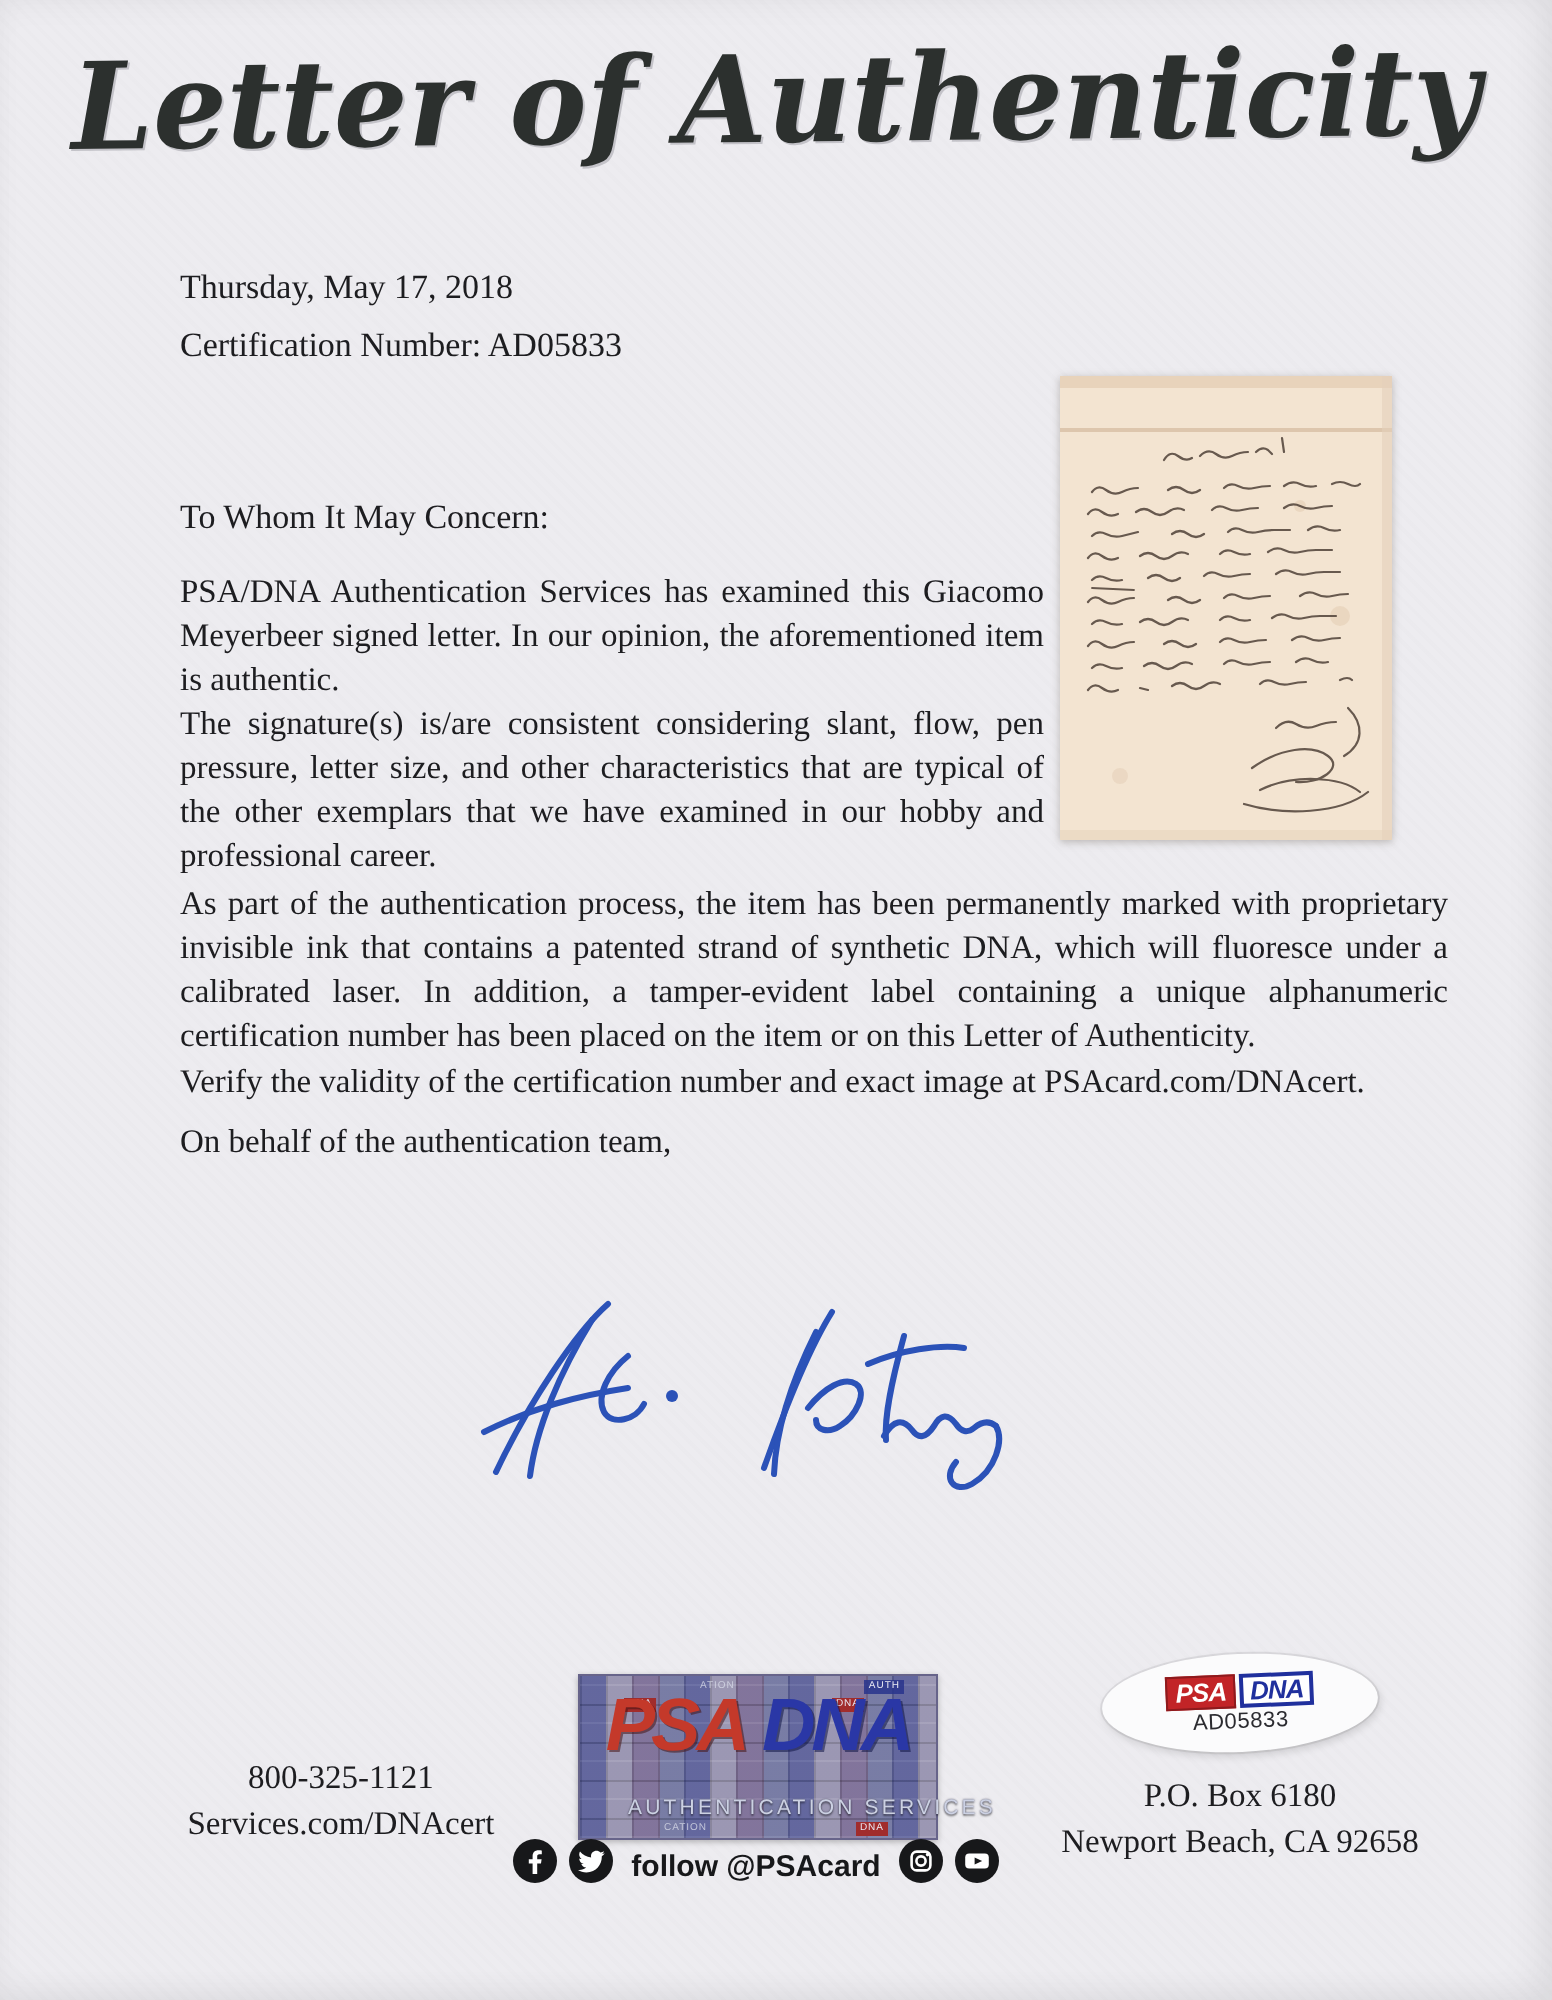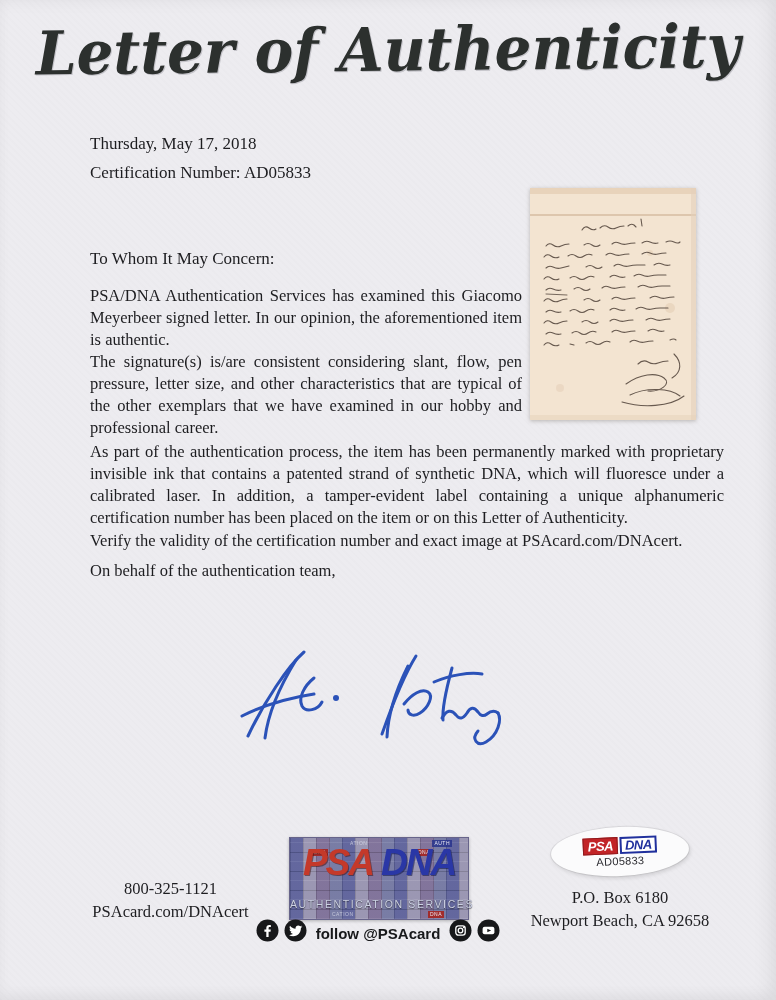--- a/index.html
+++ b/index.html
@@ -56,20 +56,21 @@
     font-family:"Liberation Sans", sans-serif; font-weight:bold; font-style:italic;
     font-size:37px; letter-spacing:-2px; line-height:1;
   }
   .holo-psa { color:#c4392a; text-shadow:1px 1px 0 rgba(70,20,20,0.55); margin-right:8px; }
   .holo-dna { color:#2a37a6; text-shadow:1px 1px 0 rgba(15,20,70,0.55); }
   .holo-sub {
     position:absolute; bottom:9px; left:0; width:100%; text-align:center;
     font-family:"Liberation Sans", sans-serif; font-size:10.5px; letter-spacing:1.6px;
     color:#ccd1e3; text-shadow:0 0 1px #4a4a60, 0 1px 1px rgba(0,0,0,0.45);
     white-space:nowrap;
+    padding-left:24px;
   }
   .chip {
     position:absolute; font-family:"Liberation Sans", sans-serif; font-size:5px;
     line-height:7px; padding:0 2px; color:#e8e8f2; letter-spacing:0.5px;
   }
   .chip.red { background:#a12c2c; }
   .chip.blue { background:rgba(40,52,140,0.85); }
   .chip.plain { color:#d7dae8; opacity:0.8; }
 
   .social { position:absolute; left:286px; top:919px; width:184px; display:flex; align-items:flex-end; justify-content:center; gap:5px; }
@@ -166,21 +167,21 @@
         <path d="M212,78 q7,-12 14,-3 q5,7 11,-2 q5,-9 11,-1 q4,6 9,2 q6,-5 11,-1"></path>
         <path d="M268,73 C272,80 268,95 256,102 C247,107 241,99 248,91"></path>
       </g>
       <circle cx="106" cy="58" r="3" fill="#2b52b8"></circle>
     </svg>
   </div>
 
 
   <div class="footer-left">
     <div>800-325-1121</div>
-    <div>PSAcard.com/DNAcert</div>
+    <div>Services.com/DNAcert</div>
   </div>
 
   <div class="holo">
     <span class="chip plain" style="top:2px; left:58px;">ATION</span>
     <span class="chip red" style="top:11px; left:22px;">DNA</span>
     <span class="chip blue" style="top:2px; right:16px;">AUTH</span>
     <span class="chip red" style="top:11px; right:36px;">DNA</span>
     <span class="chip plain" style="bottom:1px; left:40px;">CATION</span>
     <span class="chip red" style="bottom:1px; right:24px;">DNA</span>
     <div class="holo-main">

